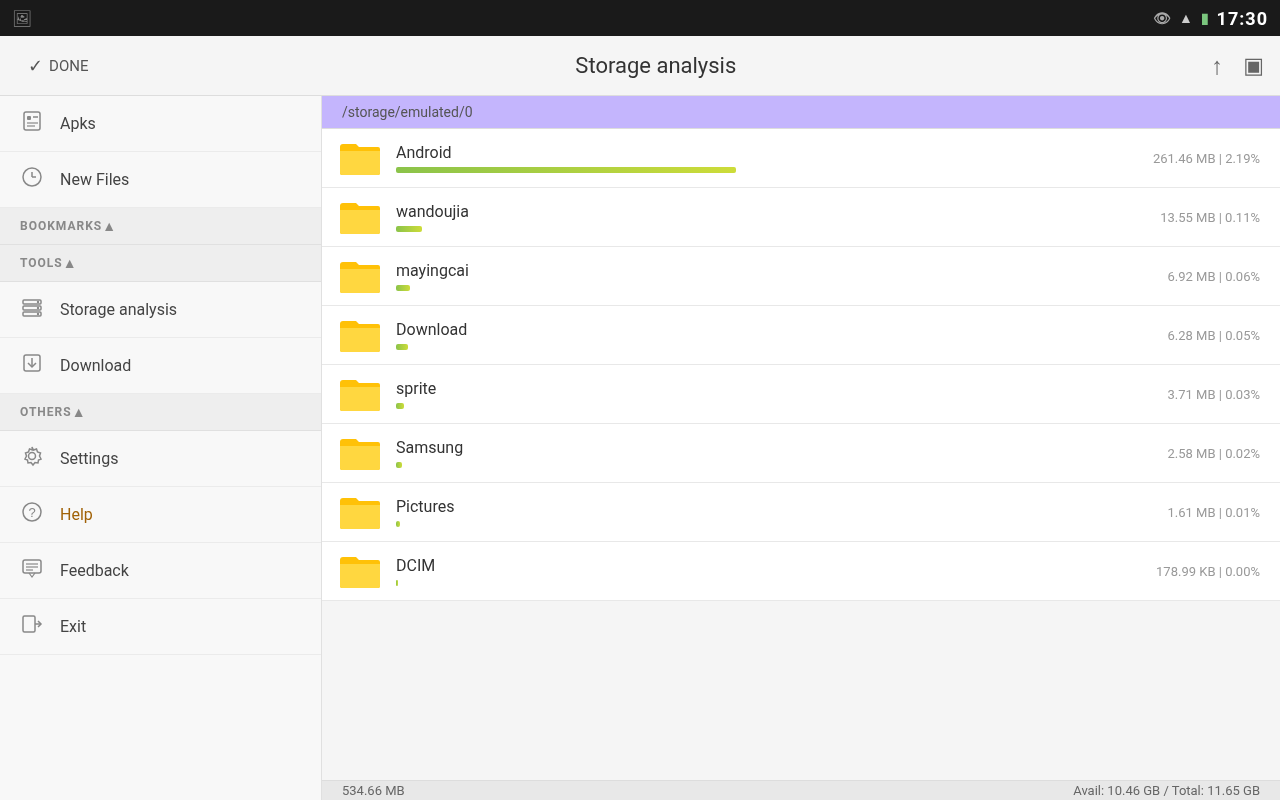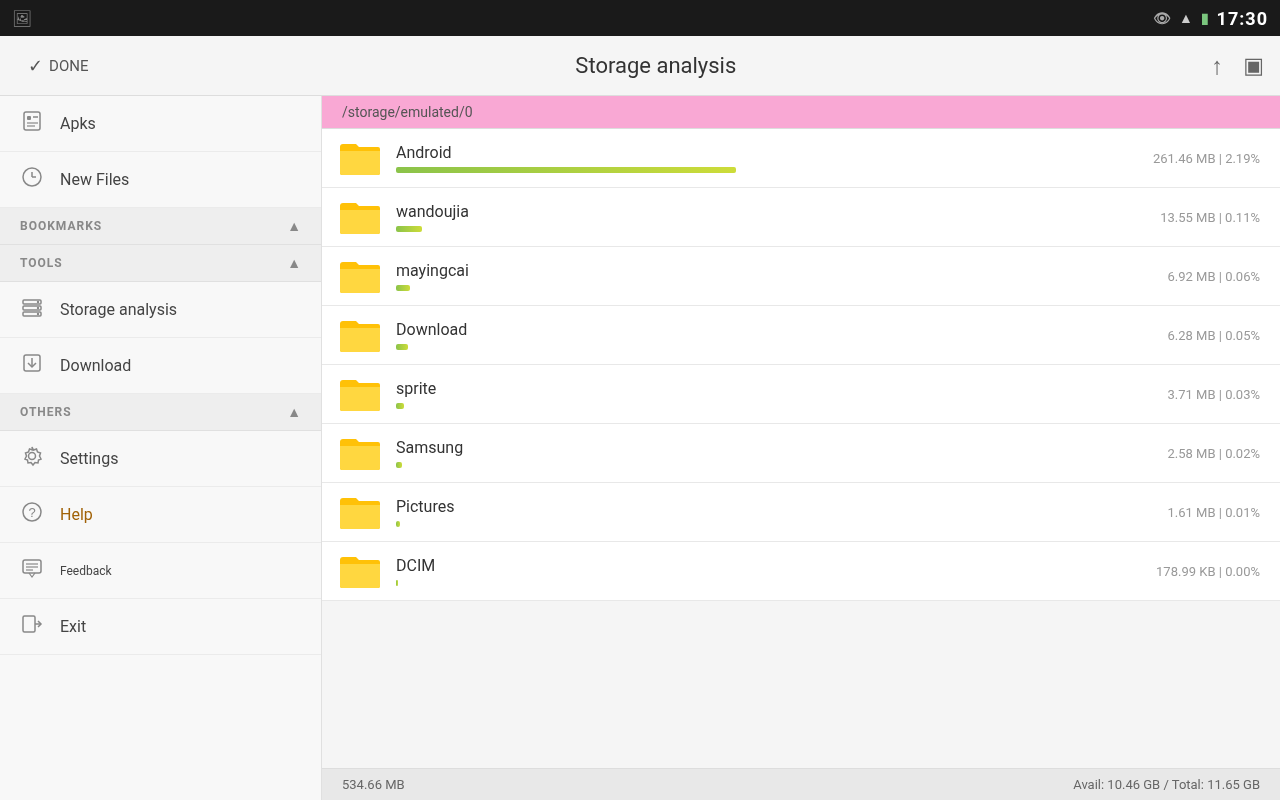--- a/index.html
+++ b/index.html
@@ -74,21 +74,20 @@
       cursor: pointer;
       border-bottom: 1px solid #ebebeb;
       color: #444;
       font-size: 16px;
     }
     .sidebar-item-icon { font-size: 20px; color: #666; width: 24px; text-align: center; }
 
     .sidebar-section-header {
       display: flex;
       align-items: center;
-      justify-content: space-between;
       padding: 10px 20px;
       background: #eeeeee;
       border-bottom: 1px solid #e0e0e0;
       cursor: pointer;
     }
     .sidebar-section-label {
       font-size: 12px;
       font-weight: bold;
       color: #888;
       letter-spacing: 1px;
@@ -98,21 +97,21 @@
     
     .content-area {
       flex: 1;
       display: flex;
       flex-direction: column;
       background: #f0f0f0;
       overflow: hidden;
     }
 
     .path-bar {
-      background: #f9a8d4;
+      background: #c4b5fd;
       padding: 8px 20px;
       font-size: 14px;
       color: #555;
       border-bottom: 1px solid #ddd;
     }
 
     .file-list {
       flex: 1;
       overflow-y: auto;
       background: #f5f5f5;
@@ -153,21 +152,21 @@
     .file-size {
       font-size: 13px;
       color: #999;
       text-align: left;
       white-space: nowrap;
       flex-shrink: 0;
     }
 
     
     .bottom-bar {
-      height: 32px;
+      height: 20px;
       background: #e8e8e8;
       border-top: 1px solid #ddd;
       display: flex;
       align-items: center;
       justify-content: space-between;
       padding: 0 20px;
       font-size: 13px;
       color: #666;
     }
 
@@ -292,21 +291,21 @@
     <div class="sidebar-item">
       <span class="sidebar-item-icon">
         <svg width="22" height="22" viewBox="0 0 22 22">
             <rect x="2" y="3" width="18" height="13" rx="2" fill="none" stroke="#888" stroke-width="1.5"></rect>
             <line x1="5" y1="7" x2="17" y2="7" stroke="#888" stroke-width="1.2"></line>
             <line x1="5" y1="10" x2="17" y2="10" stroke="#888" stroke-width="1.2"></line>
             <line x1="5" y1="13" x2="12" y2="13" stroke="#888" stroke-width="1.2"></line>
             <polyline points="8,16 11,20 14,16" fill="none" stroke="#888" stroke-width="1.2"></polyline>
           </svg>
       </span>
-      <span style="font-size:12px; color:#444;">Feedback</span>
+      <span style="font-size:16px; color:#444;">Feedback</span>
     </div>
 
     <div class="sidebar-item">
       <span class="sidebar-item-icon">
         <svg width="22" height="22" viewBox="0 0 22 22">
             <rect x="2" y="3" width="12" height="16" rx="1.5" fill="none" stroke="#888" stroke-width="1.5"></rect>
             <line x1="14" y1="11" x2="20" y2="11" stroke="#888" stroke-width="1.5"></line>
             <polyline points="17,8 20,11 17,14" fill="none" stroke="#888" stroke-width="1.5"></polyline>
           </svg>
       </span>

